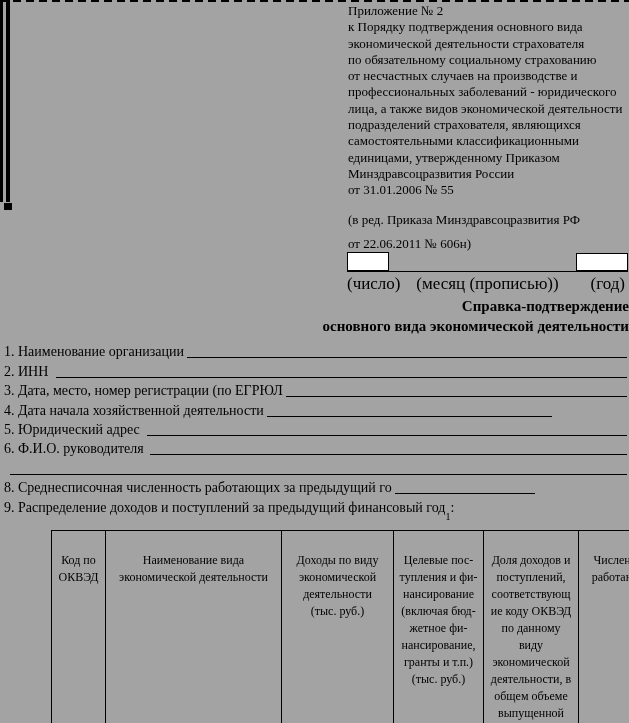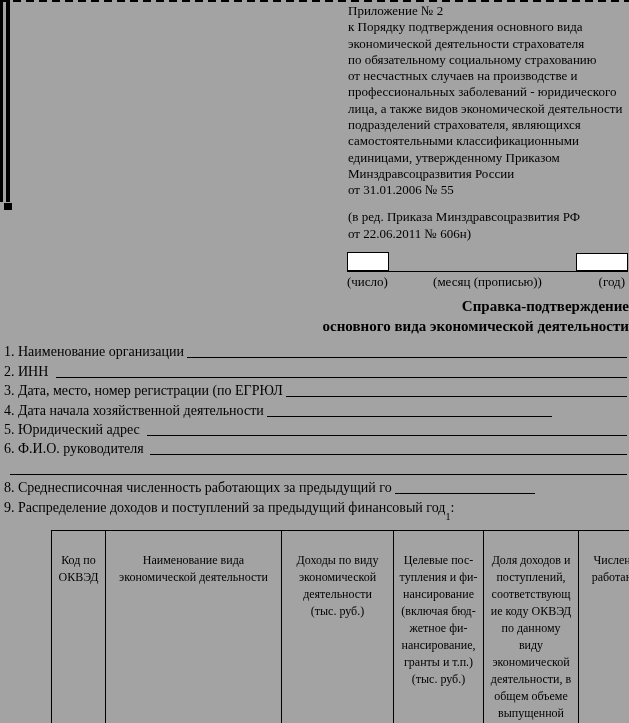--- a/index.html
+++ b/index.html
@@ -17,31 +17,31 @@
   .rev-bar-1 { position:absolute; left:0; top:0; width:3px; height:202px; background:#000; }
   .rev-bar-2 { position:absolute; left:6px; top:0; width:4px; height:202px; background:#000; }
   .rev-square { position:absolute; left:4px; top:203px; width:8px; height:7px; background:#000; }
 
   .appendix {
     position:absolute; left:348px; top:3px; width:278px;
     font-size:13px; line-height:16.3px; white-space:pre-line;
   }
   .amendment {
     position:absolute; left:348px; top:208px; width:278px;
-    font-size:13px; line-height:17px; white-space:pre-line;
+    font-size:13px; line-height:24px; white-space:pre-line;
   }
 
   
   .date-line {
     position:absolute; left:347px; top:252px; width:281px; height:19px;
     border-bottom:1px solid #000;
   }
   .day-box  { position:absolute; left:0; top:0; width:42px; height:19px; border:1px solid #000; box-sizing:border-box; background:#fff; }
   .year-box { position:absolute; right:0; top:1px; width:52px; height:18px; border:1px solid #000; box-sizing:border-box; background:#fff; }
-  .date-labels { position:absolute; left:347px; top:274px; width:281px; height:16px; font-size:13px; }
+  .date-labels { position:absolute; left:347px; top:274px; width:281px; height:16px; font-size:17px; }
   .lbl-day   { position:absolute; left:0; }
   .lbl-month { position:absolute; left:50%; transform:translateX(-50%); white-space:nowrap; }
   .lbl-year  { position:absolute; right:3px; }
 
   .doc-title {
     position:absolute; left:0; top:296px; width:629px;
     text-align:right; font-weight:bold; font-size:15px; line-height:20px;
   }
 
   

